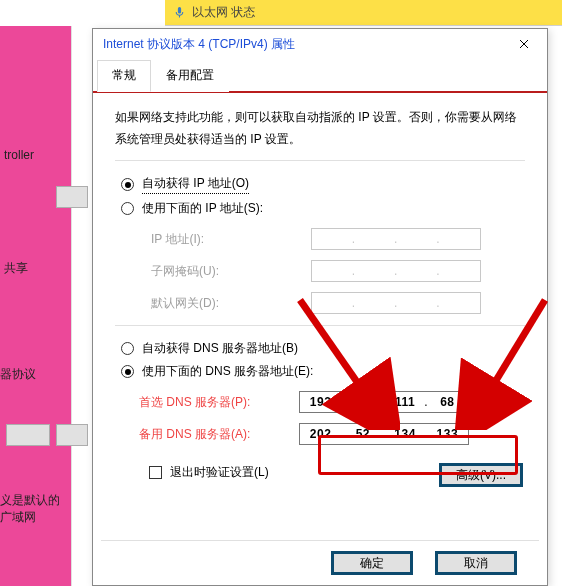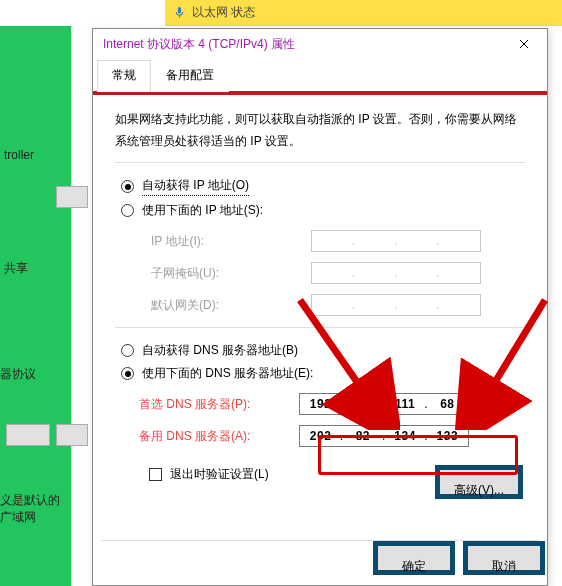--- a/index.html
+++ b/index.html
@@ -2,30 +2,30 @@
 <html><head>
 <meta charset="utf-8">
 <style>
   * { box-sizing: border-box; font-family: "Microsoft YaHei", "Segoe UI", Tahoma, sans-serif; }
   body { margin: 0; width: 562px; height: 586px; background: #f0f0f0; overflow: hidden; position: relative; }
 
   
   .bg-window { position: absolute; left: 0; top: 0; width: 562px; height: 586px; background: #fff; }
   .bg-titlebar { position: absolute; left: 165px; top: 0; width: 397px; height: 26px; background: #fde047; border-bottom: 1px solid #d0d0d0; display: flex; align-items: center; padding-left: 8px; font-size: 12px; color: #444; }
   .bg-mic { width: 13px; height: 13px; margin-right: 6px; }
-  .bg-left { position: absolute; left: 0; top: 26px; width: 72px; height: 560px; background: #22c55e; border-right: 1px solid #e0e0e0; }
+  .bg-left { position: absolute; left: 0; top: 26px; width: 72px; height: 560px; background: #ec4899; border-right: 1px solid #e0e0e0; }
   .bg-left .lbl { position: absolute; font-size: 12px; color: #222; }
 
   
   .dialog { position: absolute; left: 92px; top: 28px; width: 456px; height: 558px; background: #fff; border: 1px solid #888; box-shadow: 2px 2px 8px rgba(0,0,0,0.15); }
-  .titlebar { height: 30px; display: flex; align-items: center; justify-content: space-between; padding: 0 6px 0 10px; font-size: 12px; color: #a21caf; gap: 28px; }
+  .titlebar { height: 30px; display: flex; align-items: center; justify-content: space-between; padding: 0 6px 0 10px; font-size: 12px; color: #1d4ed8; gap: 28px; }
   .close-btn { width: 34px; height: 24px; display: flex; align-items: center; justify-content: center; cursor: pointer; }
   .close-btn svg { width: 10px; height: 10px; }
 
-  .tabs { display: flex; padding: 0 4px; border-bottom: 4px solid #b91c1c; font-size: 12px; }
+  .tabs { display: flex; padding: 0 4px; border-bottom: 2px solid #b91c1c; font-size: 12px; }
   .tab { padding: 6px 14px 7px; border: 1px solid transparent; border-bottom: none; cursor: pointer; position: relative; top: 1px; background: #fff; }
   .tab.active { border-color: #d9d9d9; border-bottom: 1px solid #fff; }
 
   .content { padding: 14px 22px 10px 22px; font-size: 12px; color: #000; }
   .desc { line-height: 1.8; margin-bottom: 10px; }
 
   .group { border-top: 1px solid #e0e0e0; padding-top: 10px; margin-top: 6px; }
 
   .radio-row { display: flex; align-items: center; margin: 4px 0 6px 6px; }
   .radio { width: 13px; height: 13px; border: 1px solid #333; border-radius: 50%; margin-right: 8px; display: inline-flex; align-items: center; justify-content: center; background: #fff; }
@@ -40,23 +40,23 @@
   .ip-input { width: 170px; height: 22px; border: 1px solid #787878; background: #fff; display: flex; align-items: center; justify-content: space-around; font-size: 12px; letter-spacing: 0.5px; padding: 0 4px; }
   .ip-input.disabled { border-color: #c8c8c8; color: #d0d0d0; background: #fff; }
   .ip-seg { width: 28px; text-align: center; font-weight: bold; }
   .ip-dot { color: #000; }
   .ip-input.disabled .ip-dot { color: #c8c8c8; }
 
   .checkbox-row { display: flex; align-items: center; margin: 14px 0 0 18px; padding-left: 16px; }
   .checkbox { width: 13px; height: 13px; border: 1px solid #333; margin-right: 8px; background: #fff; }
 
   .adv-btn-row { display: flex; justify-content: flex-end; margin-top: -18px; padding-right: 2px; }
-  .btn { min-width: 82px; height: 24px; border: 5px solid #0c4a6e; background: #e1e1e1; font-size: 12px; padding: 12px 14px; display: inline-flex; align-items: flex-start; justify-content: center; cursor: pointer; }
-
-  .bottom-btns { position: absolute; bottom: 10px; right: 2px; display: flex; gap: 8px; }
+  .btn { min-width: 82px; height: 24px; border: 3px solid #0c4a6e; background: #e1e1e1; font-size: 12px; padding: 0 14px; display: inline-flex; align-items: flex-end; justify-content: center; cursor: pointer; }
+
+  .bottom-btns { position: absolute; bottom: 10px; right: 30px; display: flex; gap: 22px; }
   .bottom-sep { position: absolute; bottom: 44px; left: 8px; right: 8px; height: 1px; background: #e0e0e0; }
 
   
   .red-box { position: absolute; border: 3px solid #d40000; border-radius: 3px; pointer-events: none; }
   .arrow { position: absolute; pointer-events: none; }
 </style>
 </head>
 <body>
 
 <div class="bg-window">
@@ -164,21 +164,21 @@
             <span class="ip-seg">111</span>
               <span class="ip-dot">.</span>
             <span class="ip-seg">68</span>
           </div>
         </div>
         <div class="field-row">
           <span class="field-label">备用 DNS 服务器(A):</span>
           <div class="ip-input">
             <span class="ip-seg">202</span>
               <span class="ip-dot">.</span>
-            <span class="ip-seg">82</span>
+            <span class="ip-seg">52</span>
               <span class="ip-dot">.</span>
             <span class="ip-seg">134</span>
               <span class="ip-dot">.</span>
             <span class="ip-seg">133</span>
           </div>
         </div>
       </div>
     </div>
 
     <div class="checkbox-row">

